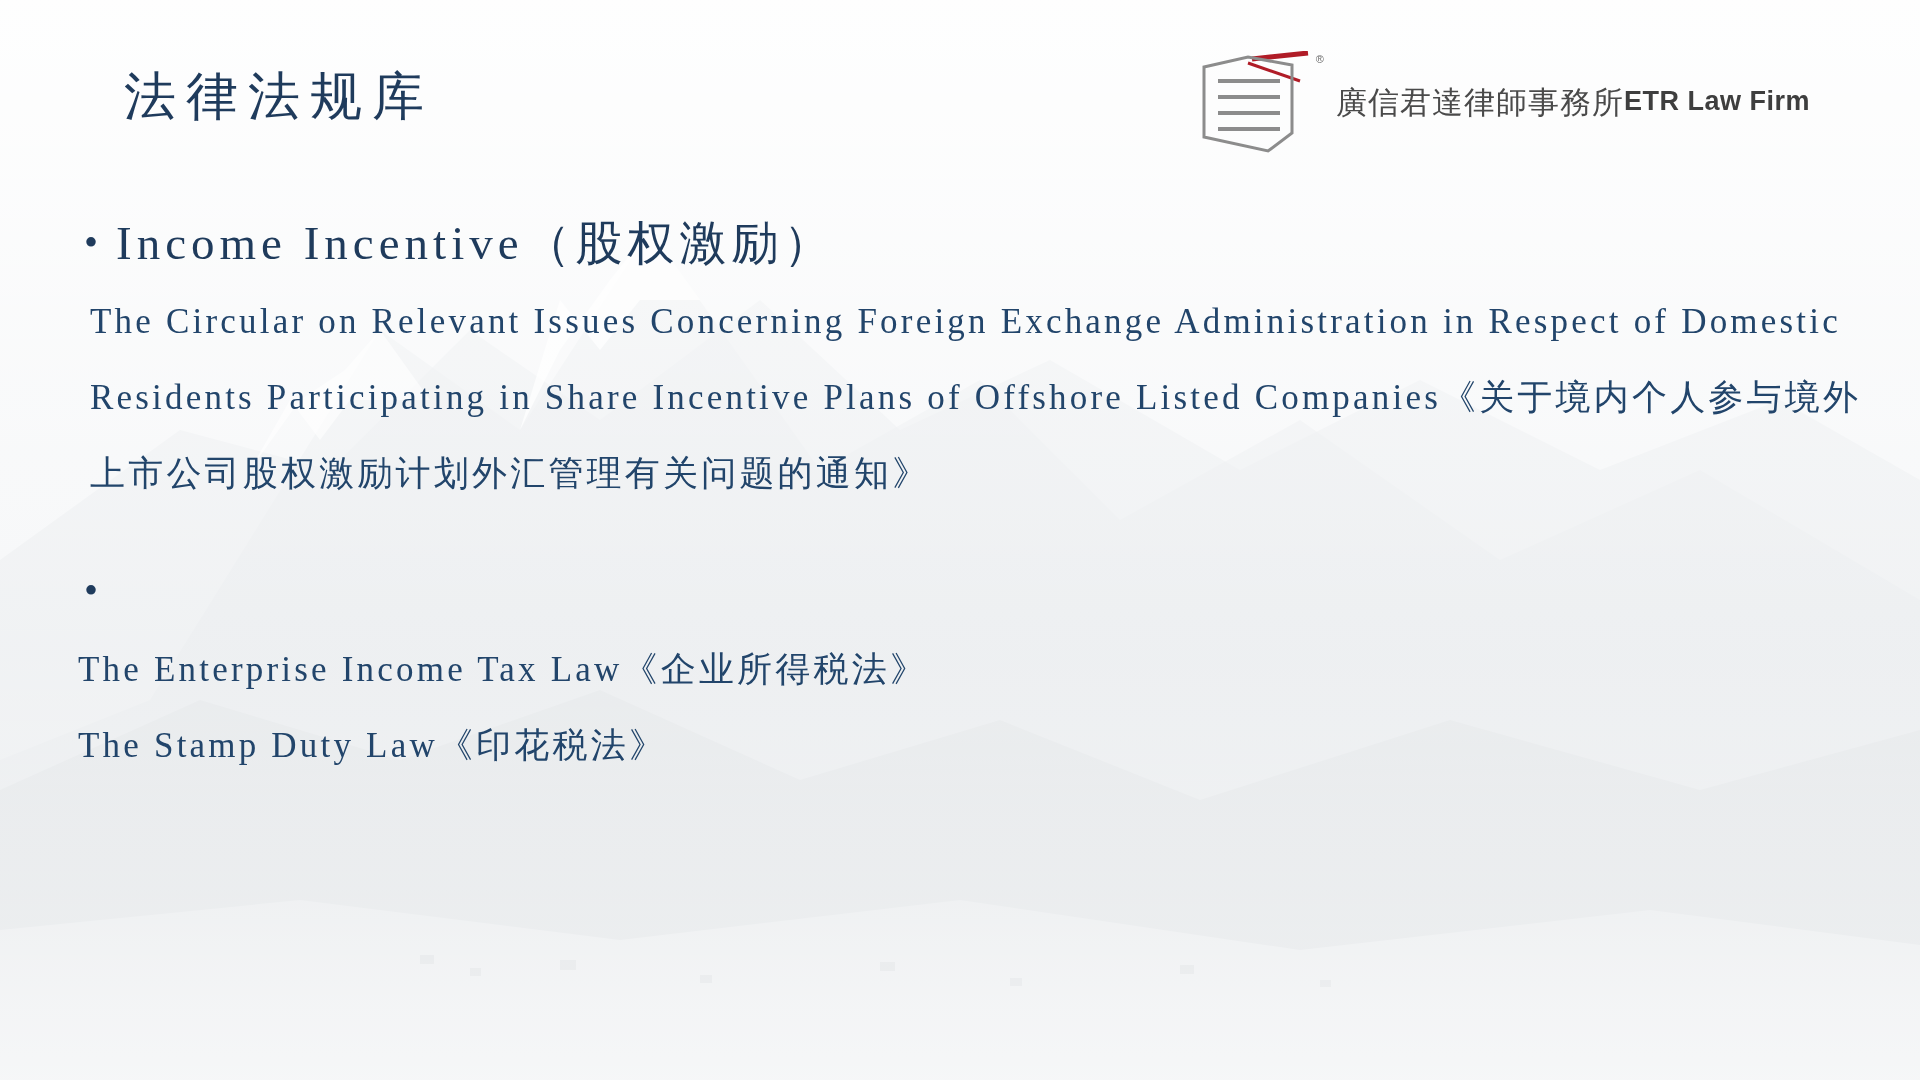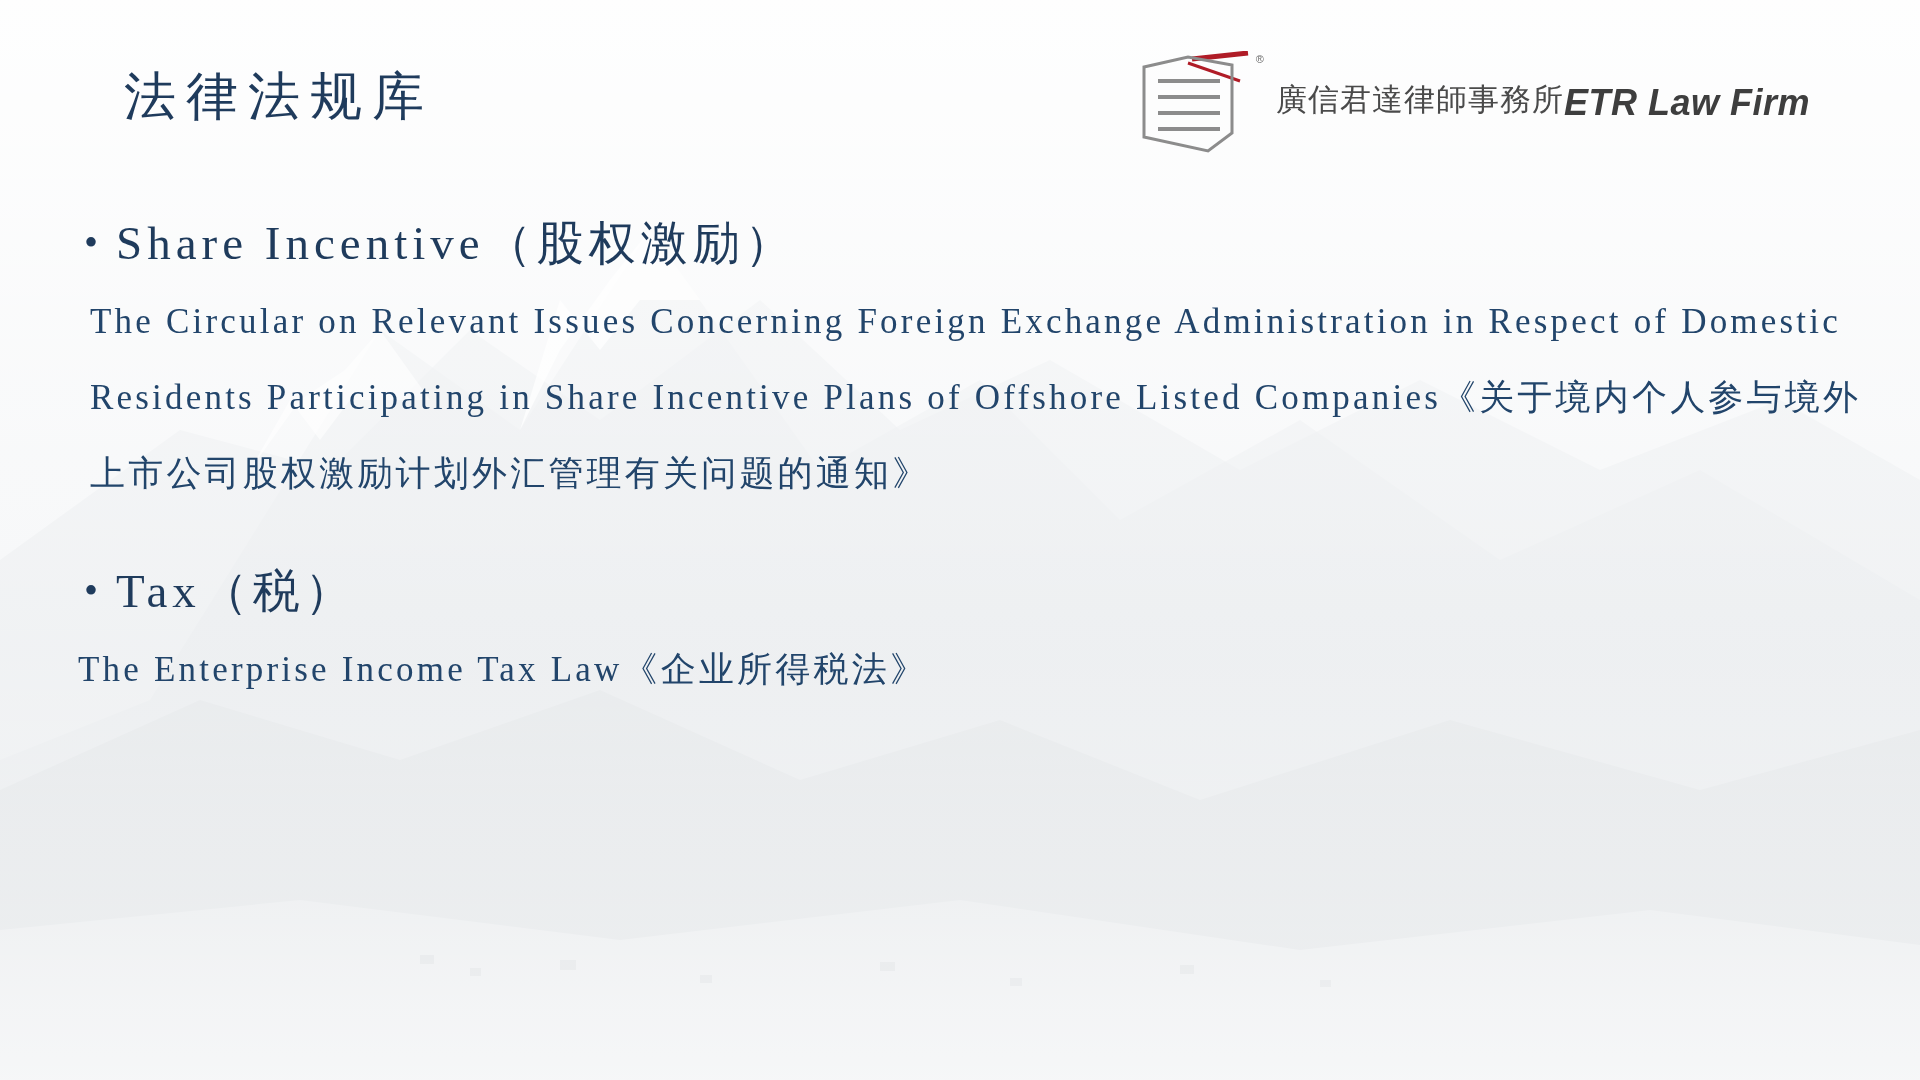--- a/index.html
+++ b/index.html
@@ -76,26 +76,25 @@
   }
   .logo-cn {
     font-family: "Liberation Sans", sans-serif;
     font-size: 31px;
     color: #4a4a4a;
     letter-spacing: 1px;
     white-space: nowrap;
   }
   .logo-en {
     font-family: "Liberation Sans", sans-serif;
-    font-size: 36px;
+    font-size: 27px;
     font-weight: bold;
     color: #3e3e3e;
     letter-spacing: 0.5px;
     white-space: nowrap;
-    font-style: italic;
   }
   .logo-reg {
     position: absolute;
     right: -6px;
     top: 2px;
     font-size: 11px;
     color: #6b6b6b;
     font-family: "Liberation Sans", sans-serif;
   }
 
@@ -224,26 +223,26 @@
     <div class="logo-text">
       <div class="logo-cn">廣信君達律師事務所</div>
       <div class="logo-en">ETR Law Firm</div>
     </div>
   </div>
 
   <div class="content">
 
     <div class="bullet-row">
       <span class="bullet-dot">•</span>
-      <span class="bullet-label">Share Incentive（股权激励）</span>
+      <span class="bullet-label">Income Incentive（股权激励）</span>
     </div>
     <p class="para">The Circular on Relevant Issues Concerning Foreign Exchange Administration in Respect of Domestic Residents Participating in Share Incentive Plans of Offshore Listed Companies《关于境内个人参与境外上市公司股权激励计划外汇管理有关问题的通知》</p>
 
     <div class="bullet-row gap-before-bullet">
       <span class="bullet-dot">•</span>
-      <span class="bullet-label">Tax（税）</span>
     </div>
     <div class="tax-list">
       <div class="line">The Enterprise Income Tax Law《企业所得税法》</div>
+      <div class="line">The Stamp Duty Law《印花税法》</div>
     </div>
 
   </div>
 </div>
 
 </body></html>

